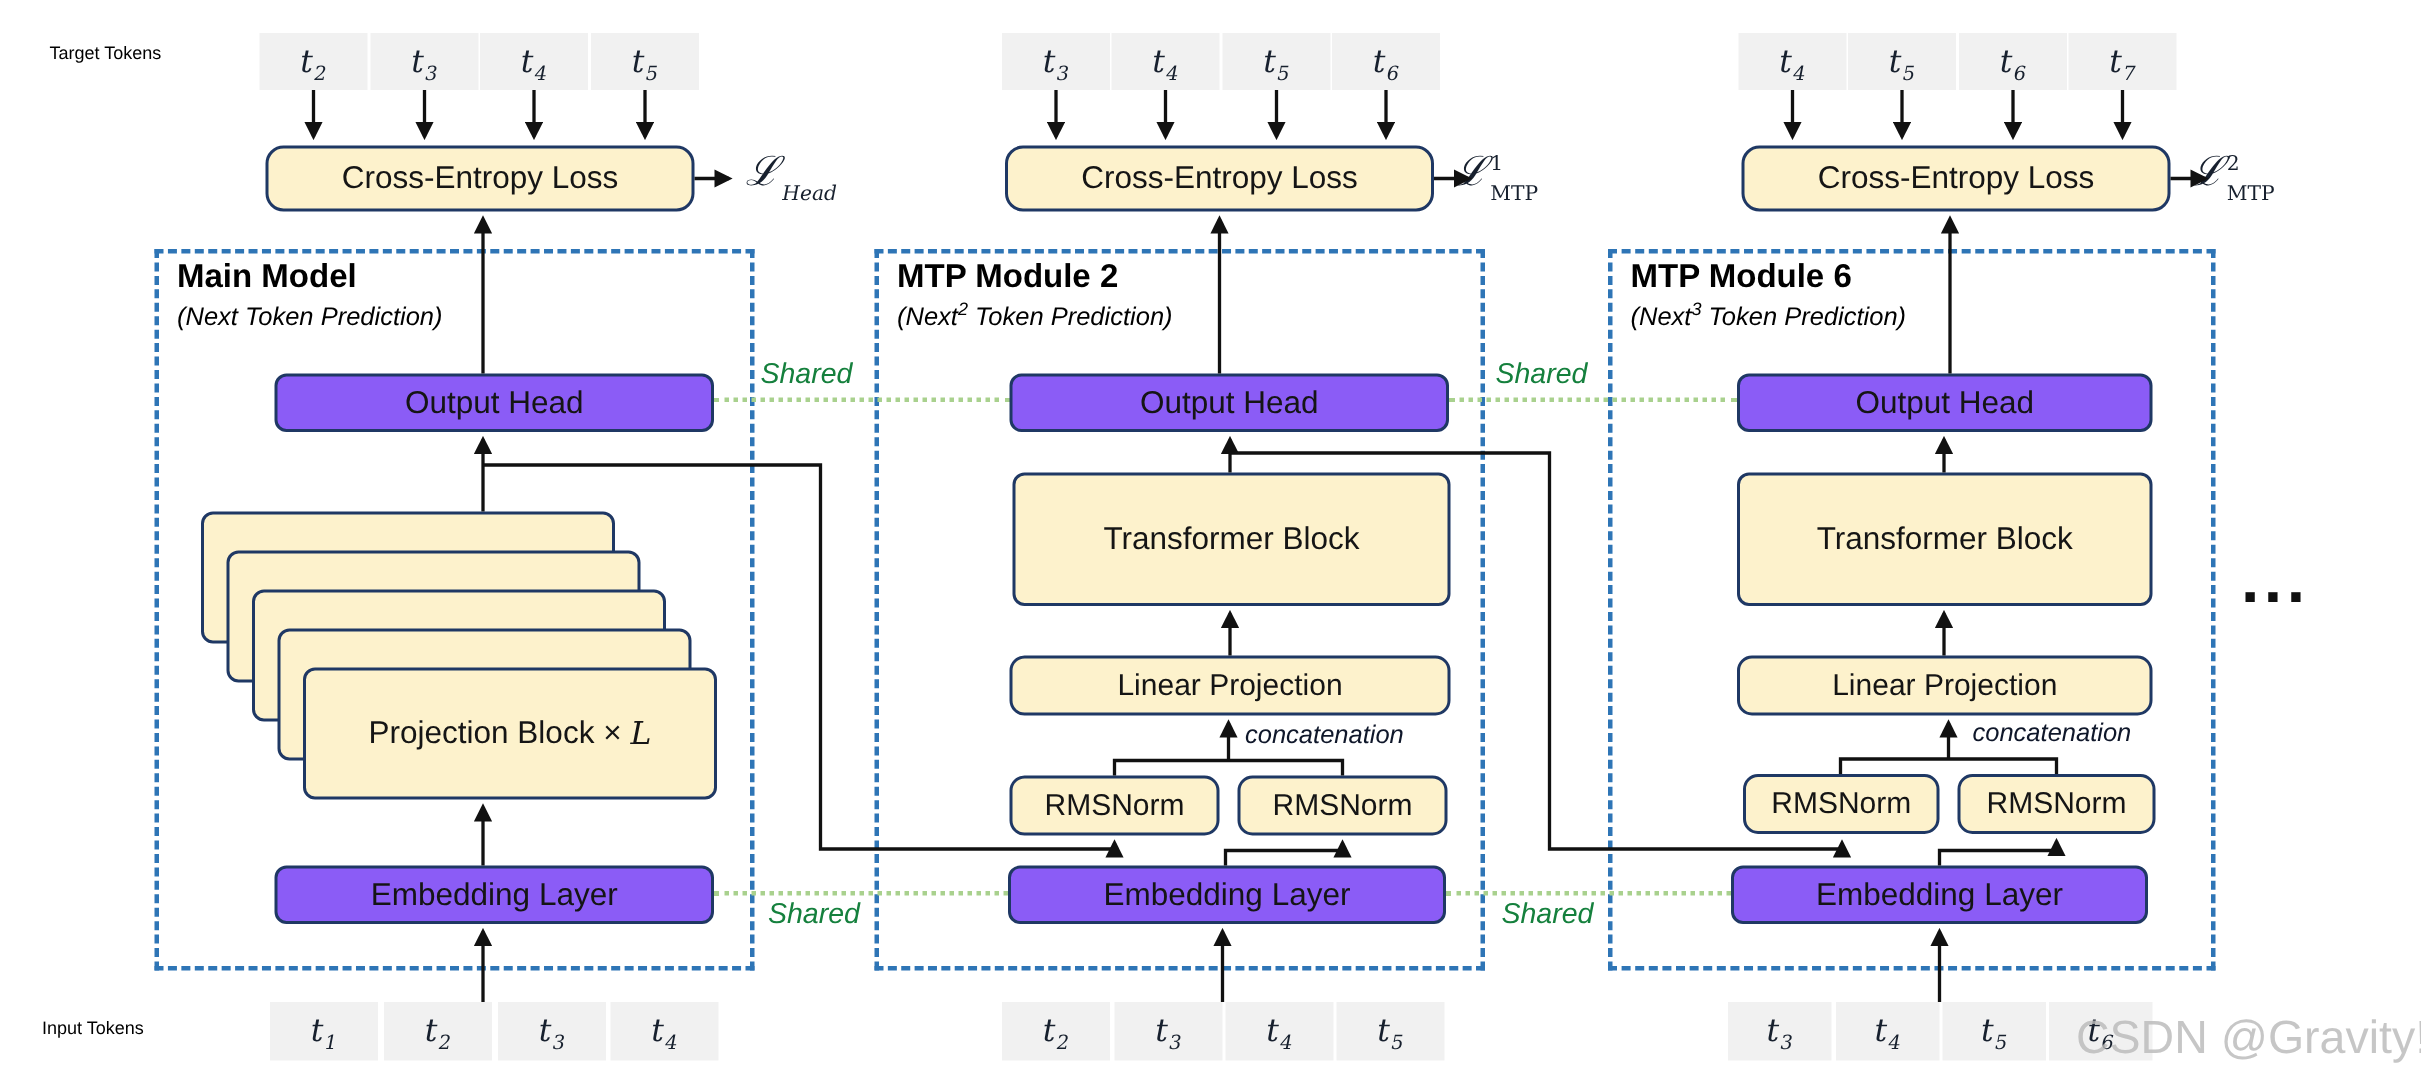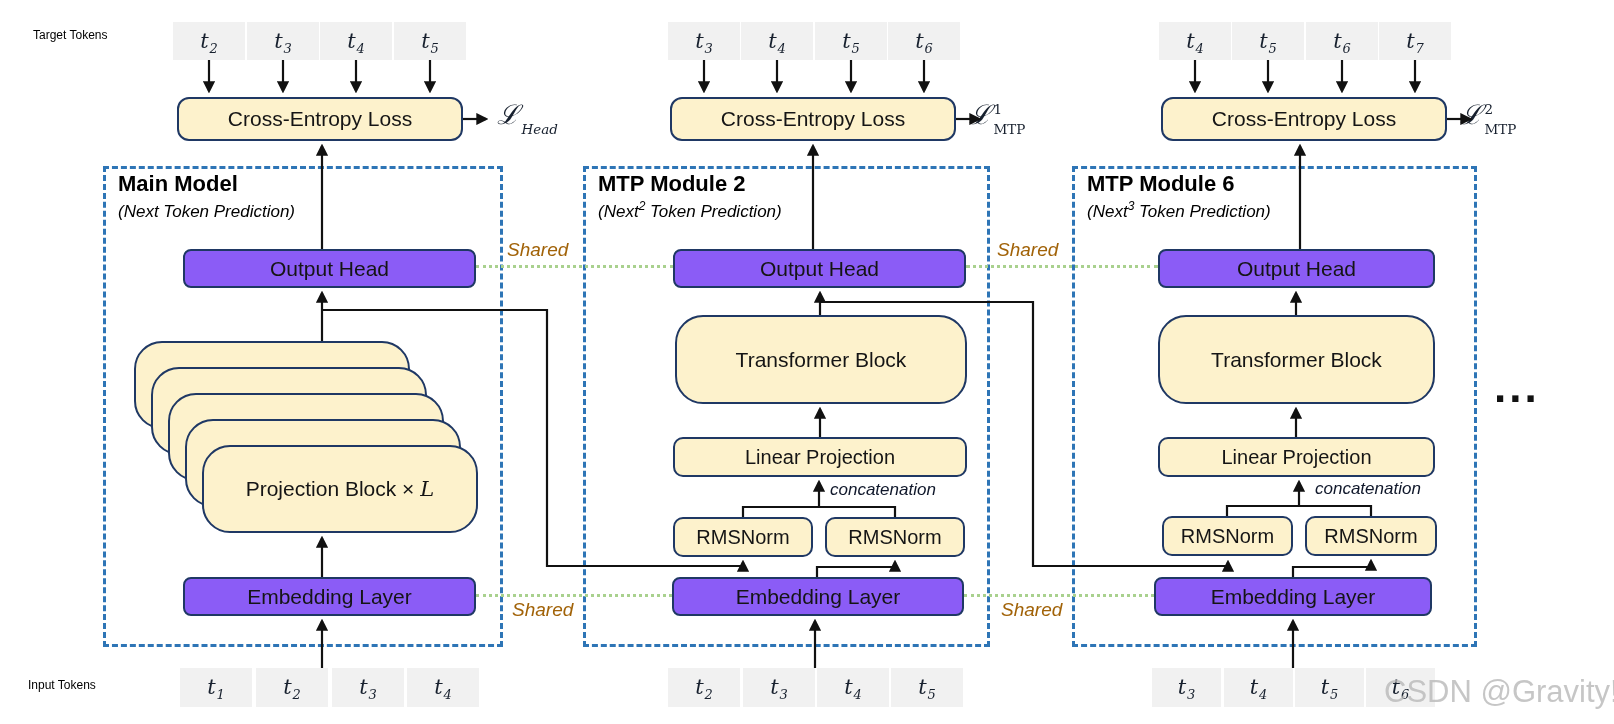--- a/index.html
+++ b/index.html
@@ -3,36 +3,36 @@
 <meta charset="utf-8">
 <style>
   html,body{margin:0;padding:0;background:#ffffff;}
   .canvas{position:relative;width:1614px;height:724px;background:#ffffff;overflow:hidden;
           font-family:"Liberation Sans",sans-serif;color:#111;}
   .wires{position:absolute;left:0;top:0;width:1614px;height:724px;z-index:40;pointer-events:none;}
   .box{position:absolute;box-sizing:border-box;border:2.3px solid #1F3864;z-index:10;
        display:flex;align-items:center;justify-content:center;font-size:21px;color:#151515;}
   .yellow{background:#FDF2CC;}
   .green{background:#8b5cf6;}
-  .r8{border-radius:8px}.r10{border-radius:10px}.r12{border-radius:12px}.r16{border-radius:28px}
+  .r8{border-radius:8px}.r10{border-radius:10px}.r12{border-radius:12px}.r16{border-radius:8px}
   .dashedbox{position:absolute;box-sizing:border-box;border:3.5px dashed #2E75B6;z-index:5;background:transparent;}
   .mod-title{position:absolute;font-size:22px;font-weight:bold;color:#000;z-index:20;white-space:nowrap;}
   .mod-sub{position:absolute;font-size:17px;font-style:italic;color:#000;z-index:20;white-space:nowrap;}
   .mod-sub sup{font-size:12px;}
   .tok{position:absolute;width:72px;height:38px;background:#F1F1F1;z-index:10;text-align:center;line-height:38px;
        font-family:"DejaVu Serif",serif;font-style:italic;font-size:21px;color:#17202e;}
   .tok sub{font-size:13px;margin-left:1px;}
   .loss{position:absolute;display:flex;align-items:flex-start;z-index:20;color:#17202e;}
   .lsym{font-family:"DejaVu Serif",serif;font-style:italic;font-size:27px;line-height:1.1;}
   .lstack{display:inline-flex;flex-direction:column;justify-content:space-between;height:36px;
           font-family:"DejaVu Serif",serif;font-size:13.5px;line-height:1;margin-left:2px;padding-top:3px;box-sizing:border-box;}
   .lsup{min-height:12px;}
   .it{font-style:italic;}
   .sharedline{position:absolute;height:0;border-top:3px dotted #A9D18E;z-index:8;}
-  .sharedlbl{position:absolute;font-size:19px;font-style:italic;color:#a16207;z-index:20;white-space:nowrap;}
+  .sharedlbl{position:absolute;font-size:19px;font-style:italic;color:#15803d;z-index:20;white-space:nowrap;}
   .toplbl{position:absolute;font-size:12px;color:#000;z-index:20;white-space:nowrap;}
   .concat{position:absolute;font-size:17px;font-style:italic;color:#0f172a;z-index:45;white-space:nowrap;}
   .mvar{font-family:"DejaVu Serif",serif;font-style:italic;margin-left:6px;}
   .ellipsis{position:absolute;font-size:44px;font-weight:bold;letter-spacing:3px;color:#111;z-index:20;}
   .watermark{position:absolute;font-size:31px;color:#b9b9b9;opacity:0.8;z-index:60;white-space:nowrap;}
 </style>
 </head>
 <body>
 
 <div class="canvas">

